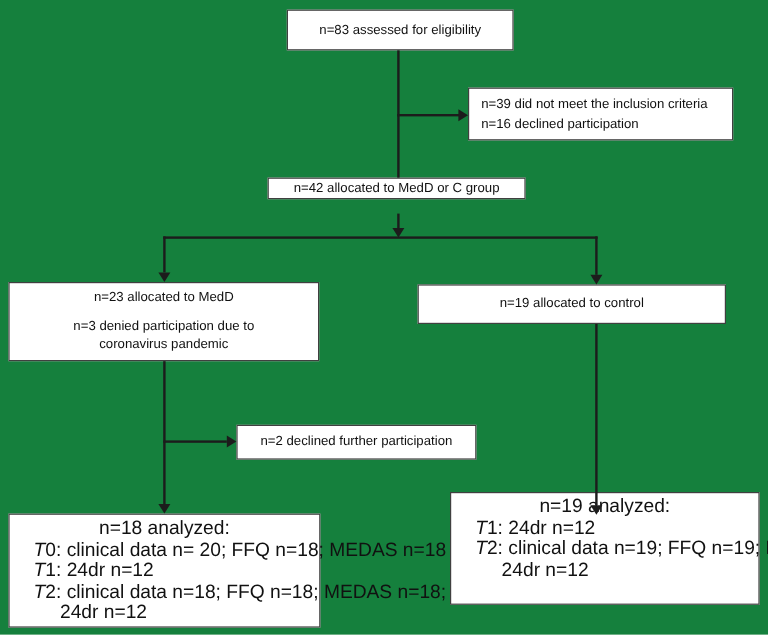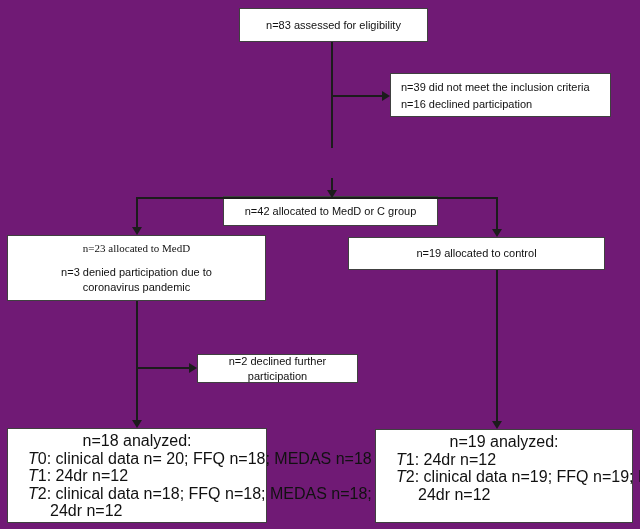--- a/index.html
+++ b/index.html
@@ -5,21 +5,21 @@
   html, body {
     margin: 0;
     padding: 0;
     background: #ffffff;
     font-family: "Liberation Sans", sans-serif;
   }
   #diagram {
     position: relative;
     width: 640px;
     height: 529px;
-    background: #701a75;
+    background: #15803d;
     overflow: hidden;
     color: #111111;
   }
   .box {
     position: absolute;
     box-sizing: border-box;
     border: 1.5px solid #404040;
     background: #ffffff;
     font-size: 11px;
     line-height: 15px;
@@ -28,29 +28,29 @@
   .box.center {
     display: flex;
     align-items: center;
     justify-content: center;
     text-align: center;
   }
   
   .assessed  { left: 239px; top: 8px;   width: 189px; height: 34px; }
   .excluded  { left: 390px; top: 73px;  width: 221px; height: 44px;
                padding: 5px 10px; line-height: 17px; }
-  .allocated { left: 223px; top: 148px; width: 215px; height: 30px; margin-top: 48px; }
+  .allocated { left: 223px; top: 148px; width: 215px; height: 18px; }
   .medd      { left: 7px;   top: 235px; width: 259px; height: 66px;
                text-align: center; padding-top: 5px; }
-  .medd .p1  { margin: 0 0 9px 0; font-family: Liberation Serif, serif; }
+  .medd .p1  { margin: 0 0 9px 0; }
   .medd .p2  { margin: 0 26px; }
   .control   { left: 348px; top: 237px; width: 257px; height: 33px; }
-  .declined  { left: 197px; top: 354px; width: 161px; height: 29px; }
+  .declined  { left: 197px; top: 354px; width: 200px; height: 29px; }
   .analyzed-medd    { left: 7px;   top: 428px; width: 260px; height: 95px; }
-  .analyzed-control { left: 375px; top: 429px; width: 258px; height: 94px; }
+  .analyzed-control { left: 375px; top: 410px; width: 258px; height: 94px; }
   .analyzed {
     padding: 3px 20px;
     font-size: 16px;
     line-height: 17.5px;
   }
   .analyzed .title { text-align: center; }
   .analyzed .row   { text-align: left; white-space: nowrap; }
   .analyzed .row.indent { padding-left: 22px; }
   .t-italic { font-style: italic; }
 

